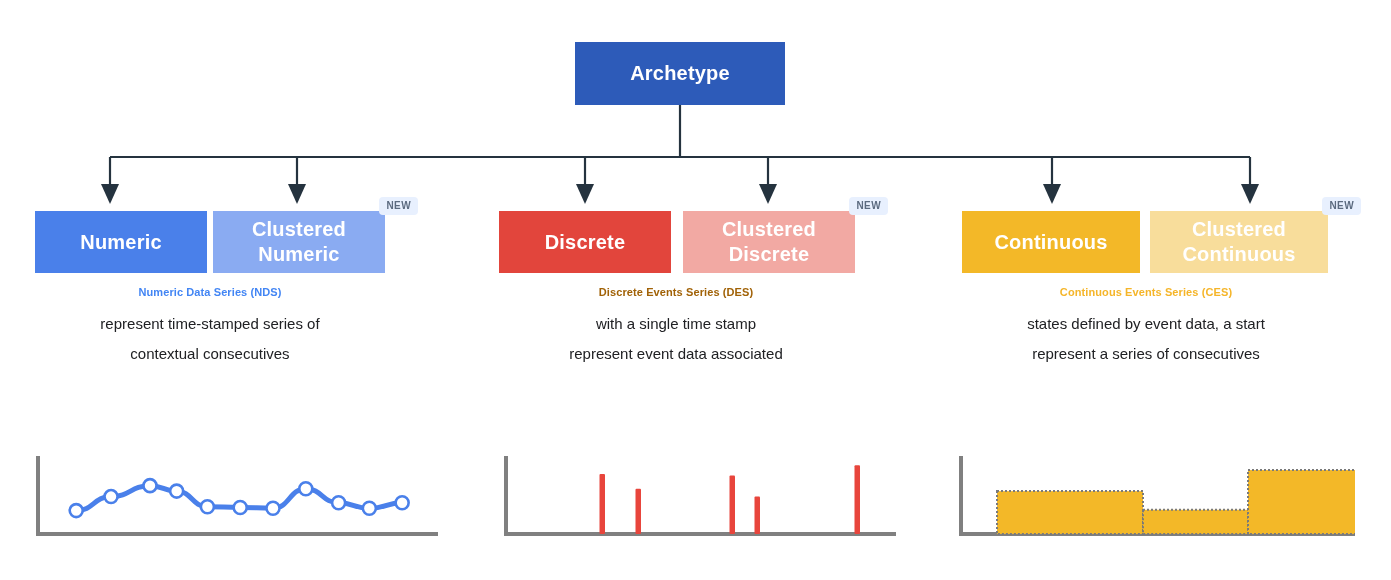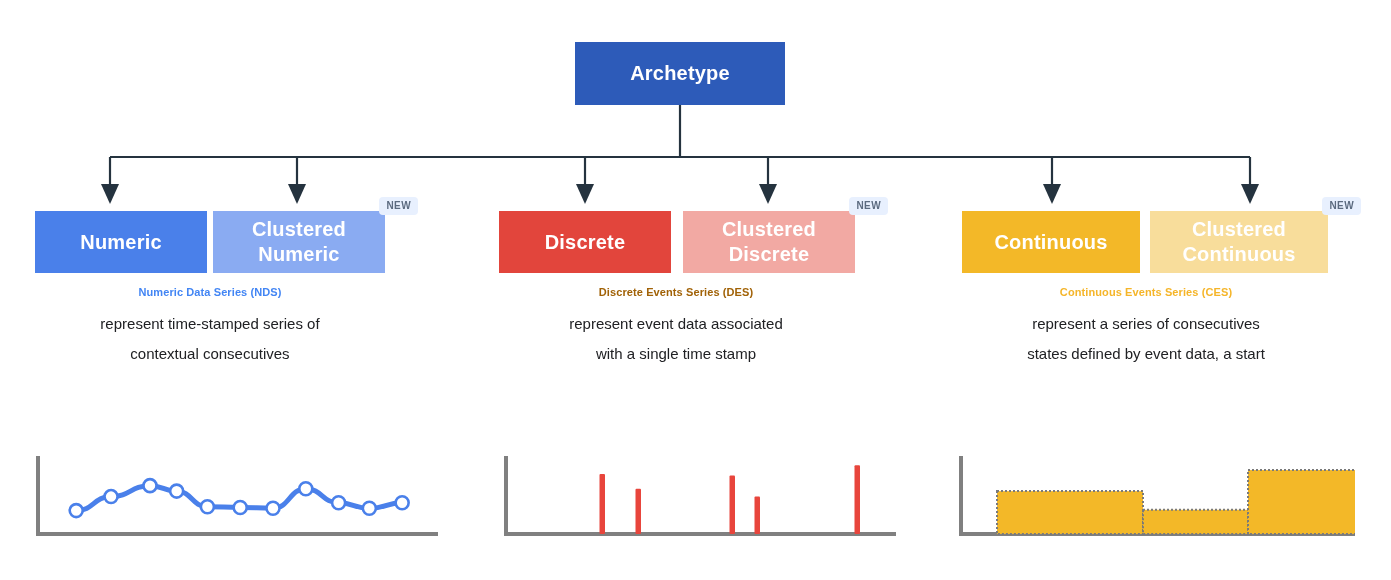--- a/index.html
+++ b/index.html
@@ -126,22 +126,22 @@
   </div>
 
   <div class="node" id="node-clustered-discrete" style="left:683px;width:172px;background:#f2a9a3;">
     <span class="node-label" id="lbl-cd">Clustered<br>Discrete</span>
     <span class="badge">NEW</span>
   </div>
 
   <div class="group-desc" style="left:497px;top:286px;width:358px;">
     <div class="desc-title" style="color:#a16207;">Discrete Events Series (DES)</div>
     <div class="desc-body" id="body-des">
+        <div>with a single time stamp</div>
         <div>represent event data associated</div>
-        <div>with a single time stamp</div>
       </div>
   </div>
 
   <svg class="chart" style="left:500px;top:434px;" width="400" height="110">
     <g id="chart-des">
         <line x1="6" y1="22" x2="6" y2="100" stroke="#808080" stroke-width="4"></line>
         <line x1="4" y1="100" x2="396" y2="100" stroke="#808080" stroke-width="4"></line>
         <rect x="99.5" y="39.94" width="5.5" height="60.06" fill="#e8453c" rx="1"></rect>
         <rect x="135.5" y="54.760000000000005" width="5.5" height="45.239999999999995" fill="#e8453c" rx="1"></rect>
         <rect x="229.5" y="41.5" width="5.5" height="58.5" fill="#e8453c" rx="1"></rect>
@@ -155,22 +155,22 @@
   </div>
 
   <div class="node" id="node-clustered-continuous" style="left:1150px;width:178px;background:#f8dd9b;">
     <span class="node-label" id="lbl-cc">Clustered<br>Continuous</span>
     <span class="badge">NEW</span>
   </div>
 
   <div class="group-desc" style="left:960px;top:286px;width:372px;">
     <div class="desc-title" style="color:#f5b529;text-align:center;">Continuous Events Series (CES)</div>
     <div class="desc-body" id="body-ces">
+        <div>states defined by event data, a start</div>
         <div>represent a series of consecutives</div>
-        <div>states defined by event data, a start</div>
       </div>
   </div>
 
   <svg class="chart" style="left:955px;top:434px;" width="400" height="110">
     <g id="chart-ces">
         <line x1="6" y1="22" x2="6" y2="100" stroke="#808080" stroke-width="4"></line>
         <line x1="4" y1="100" x2="401" y2="100" stroke="#808080" stroke-width="4"></line>
         <rect x="42" y="57.099999999999994" width="146" height="42.900000000000006" fill="#f3b828" stroke="#7a7a7a" stroke-width="2" stroke-dasharray="2,2"></rect>
         <rect x="188" y="75.82" width="105" height="24.18" fill="#f3b828" stroke="#7a7a7a" stroke-width="2" stroke-dasharray="2,2"></rect>
         <rect x="293" y="36.040000000000006" width="134" height="63.959999999999994" fill="#f3b828" stroke="#7a7a7a" stroke-width="2" stroke-dasharray="2,2"></rect>

